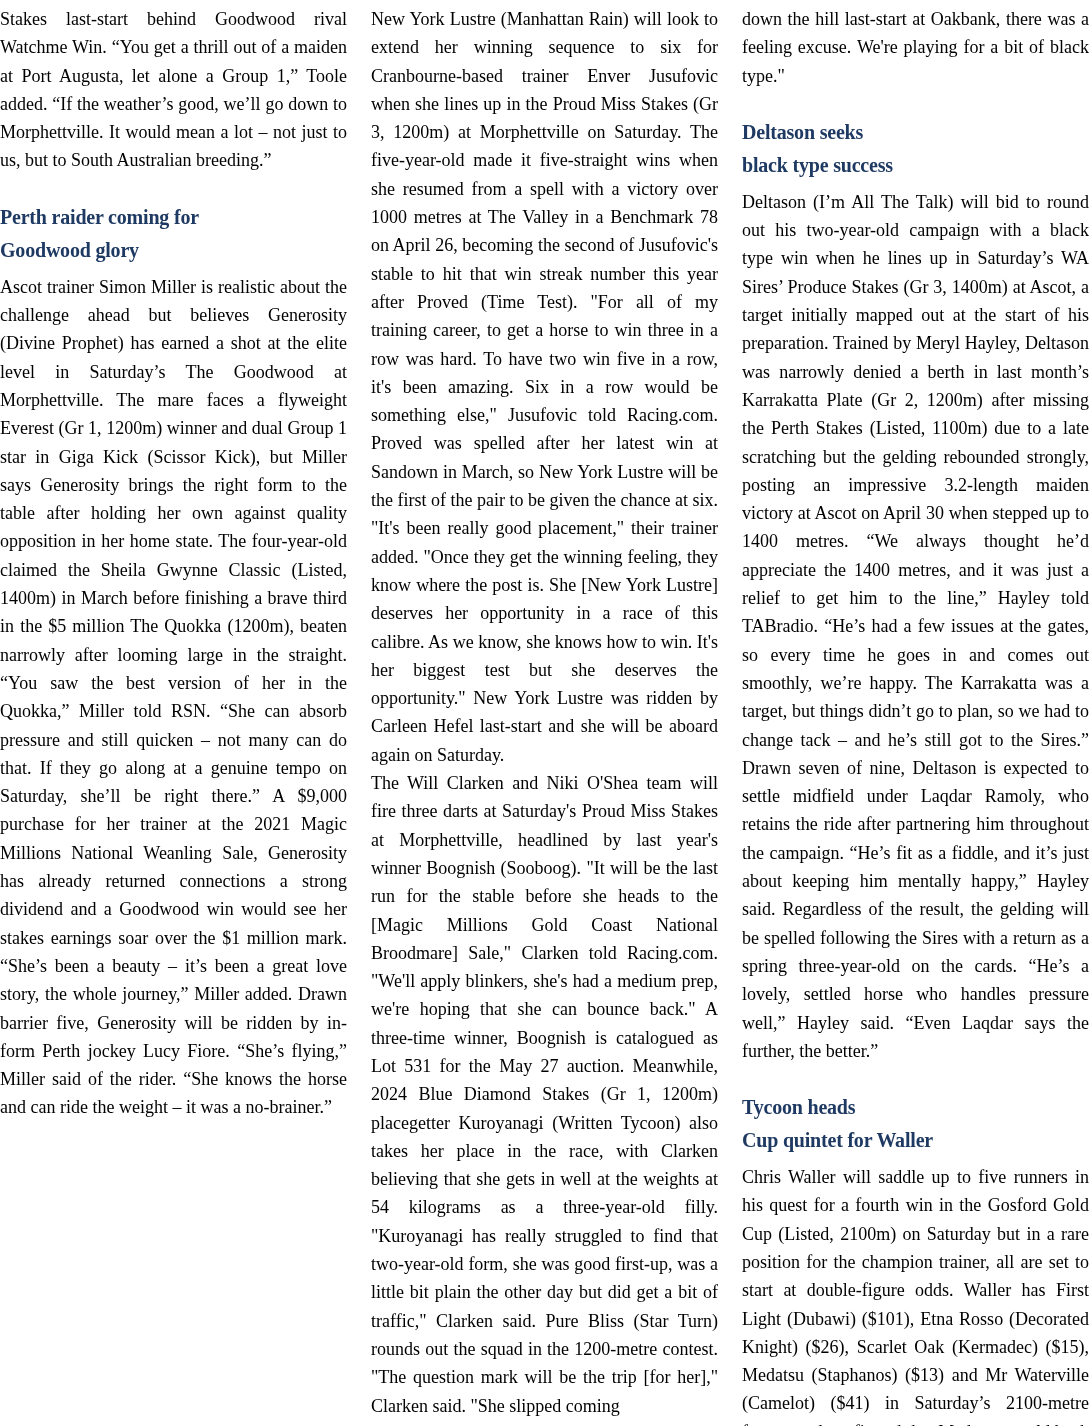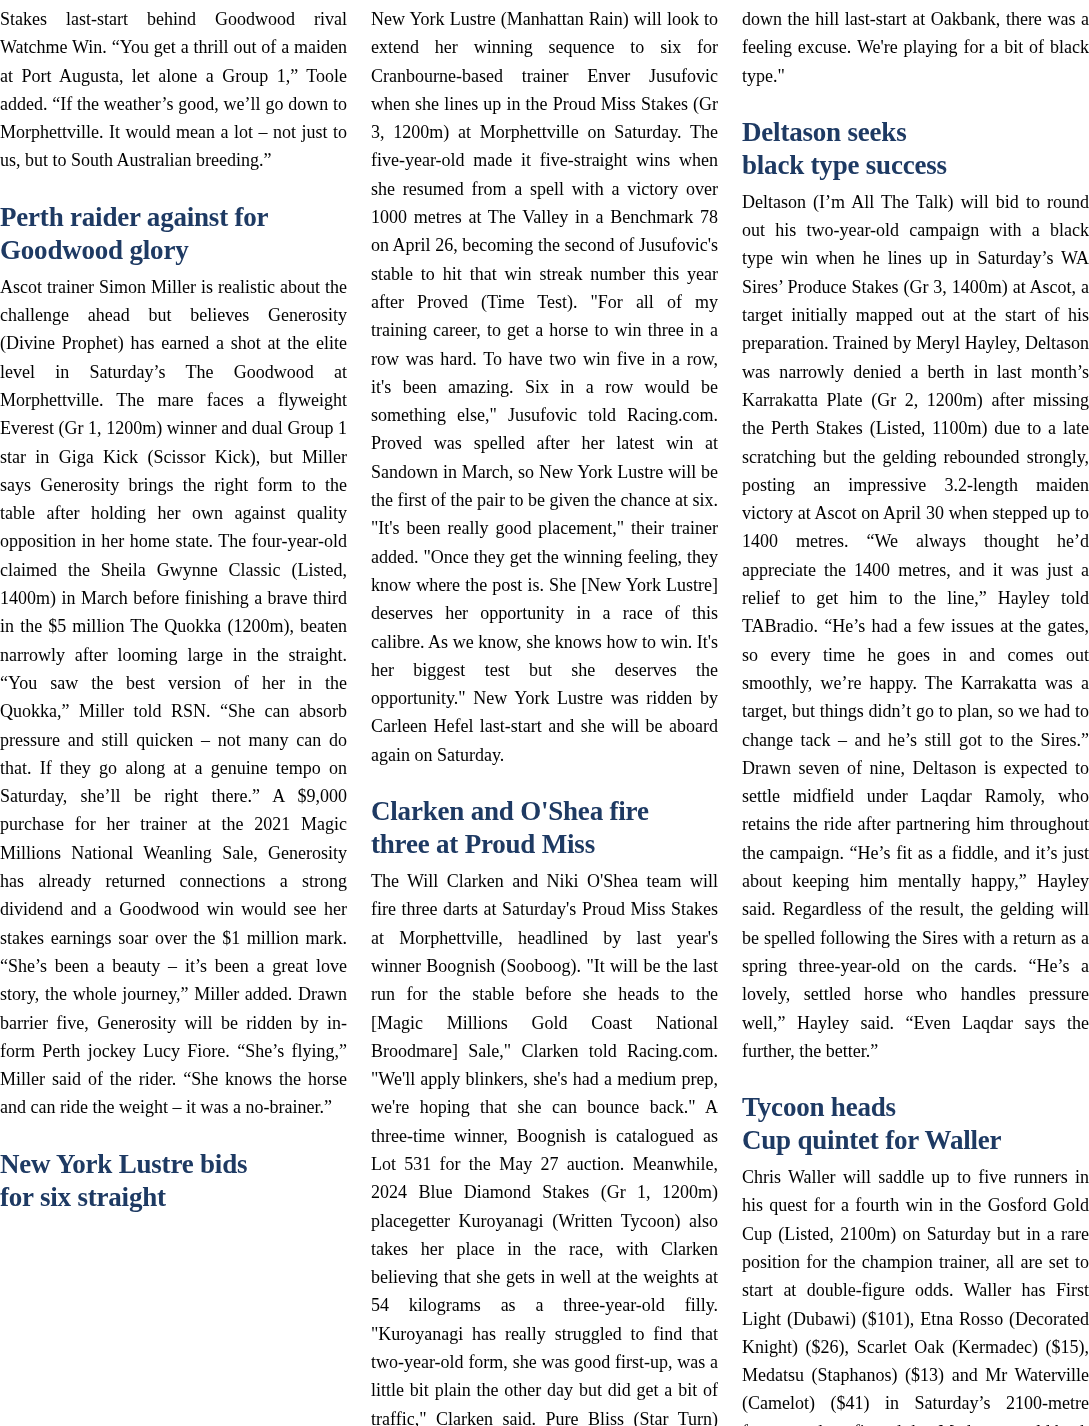--- a/index.html
+++ b/index.html
@@ -29,45 +29,41 @@
     font-family: "Liberation Serif", serif;
     font-size: 18px;
     line-height: 28.3px;
     text-align: justify;
     color: var(--body-color, #000000);
   }
   .heading {
     margin: 26px 0 6px 0;
     font-family: "Liberation Serif", serif;
     font-weight: 700;
-    font-size: 27px;
+    font-size: 20px;
     line-height: 33px;
     letter-spacing: -0.2px;
     color: var(--heading-color, #1e3a63);
     white-space: pre-line;
   }
 </style>
 </head>
 <body>
 
 <div class="page">
 
   <div class="col">
     <p class="para">Stakes last-start behind Goodwood rival Watchme Win. “You get a thrill out of a maiden at Port Augusta, let alone a Group 1,” Toole added. “If the weather’s good, we’ll go down to Morphettville. It would mean a lot – not just to us, but to South Australian breeding.”</p>
-    <h2 class="heading">Perth raider against for
+    <h2 class="heading">Perth raider coming for
 Goodwood glory</h2>
     <p class="para">Ascot trainer Simon Miller is realistic about the challenge ahead but believes Generosity (Divine Prophet) has earned a shot at the elite level in Saturday’s The Goodwood at Morphettville. The mare faces a flyweight Everest (Gr 1, 1200m) winner and dual Group 1 star in Giga Kick (Scissor Kick), but Miller says Generosity brings the right form to the table after holding her own against quality opposition in her home state. The four-year-old claimed the Sheila Gwynne Classic (Listed, 1400m) in March before finishing a brave third in the $5 million The Quokka (1200m), beaten narrowly after looming large in the straight. “You saw the best version of her in the Quokka,” Miller told RSN. “She can absorb pressure and still quicken – not many can do that. If they go along at a genuine tempo on Saturday, she’ll be right there.” A $9,000 purchase for her trainer at the 2021 Magic Millions National Weanling Sale, Generosity has already returned connections a strong dividend and a Goodwood win would see her stakes earnings soar over the $1 million mark. “She’s been a beauty – it’s been a great love story, the whole journey,” Miller added. Drawn barrier five, Generosity will be ridden by in-form Perth jockey Lucy Fiore. “She’s flying,” Miller said of the rider. “She knows the horse and can ride the weight – it was a no-brainer.”</p>
-    <h2 class="heading">New York Lustre bids
-for six straight</h2>
   </div>
 
   <div class="col">
     <p class="para">New York Lustre (Manhattan Rain) will look to extend her winning sequence to six for Cranbourne-based trainer Enver Jusufovic when she lines up in the Proud Miss Stakes (Gr 3, 1200m) at Morphettville on Saturday. The five-year-old made it five-straight wins when she resumed from a spell with a victory over 1000 metres at The Valley in a Benchmark 78 on April 26, becoming the second of Jusufovic's stable to hit that win streak number this year after Proved (Time Test). "For all of my training career, to get a horse to win three in a row was hard. To have two win five in a row, it's been amazing. Six in a row would be something else," Jusufovic told Racing.com. Proved was spelled after her latest win at Sandown in March, so New York Lustre will be the first of the pair to be given the chance at six. "It's been really good placement," their trainer added. "Once they get the winning feeling, they know where the post is. She [New York Lustre] deserves her opportunity in a race of this calibre. As we know, she knows how to win. It's her biggest test but she deserves the opportunity." New York Lustre was ridden by Carleen Hefel last-start and she will be aboard again on Saturday.</p>
-    <h2 class="heading">Clarken and O'Shea fire
-three at Proud Miss</h2>
     <p class="para">The Will Clarken and Niki O'Shea team will fire three darts at Saturday's Proud Miss Stakes at Morphettville, headlined by last year's winner Boognish (Sooboog). "It will be the last run for the stable before she heads to the [Magic Millions Gold Coast National Broodmare] Sale," Clarken told Racing.com. "We'll apply blinkers, she's had a medium prep, we're hoping that she can bounce back." A three-time winner, Boognish is catalogued as Lot 531 for the May 27 auction. Meanwhile, 2024 Blue Diamond Stakes (Gr 1, 1200m) placegetter Kuroyanagi (Written Tycoon) also takes her place in the race, with Clarken believing that she gets in well at the weights at 54 kilograms as a three-year-old filly. "Kuroyanagi has really struggled to find that two-year-old form, she was good first-up, was a little bit plain the other day but did get a bit of traffic," Clarken said. Pure Bliss (Star Turn) rounds out the squad in the 1200-metre contest. "The question mark will be the trip [for her]," Clarken said. "She slipped coming</p>
   </div>
 
   <div class="col">
     <p class="para">down the hill last-start at Oakbank, there was a feeling excuse. We're playing for a bit of black type."</p>
     <h2 class="heading">Deltason seeks
 black type success</h2>
     <p class="para">Deltason (I’m All The Talk) will bid to round out his two-year-old campaign with a black type win when he lines up in Saturday’s WA Sires’ Produce Stakes (Gr 3, 1400m) at Ascot, a target initially mapped out at the start of his preparation. Trained by Meryl Hayley, Deltason was narrowly denied a berth in last month’s Karrakatta Plate (Gr 2, 1200m) after missing the Perth Stakes (Listed, 1100m) due to a late scratching but the gelding rebounded strongly, posting an impressive 3.2-length maiden victory at Ascot on April 30 when stepped up to 1400 metres. “We always thought he’d appreciate the 1400 metres, and it was just a relief to get him to the line,” Hayley told TABradio. “He’s had a few issues at the gates, so every time he goes in and comes out smoothly, we’re happy. The Karrakatta was a target, but things didn’t go to plan, so we had to change tack – and he’s still got to the Sires.” Drawn seven of nine, Deltason is expected to settle midfield under Laqdar Ramoly, who retains the ride after partnering him throughout the campaign. “He’s fit as a fiddle, and it’s just about keeping him mentally happy,” Hayley said. Regardless of the result, the gelding will be spelled following the Sires with a return as a spring three-year-old on the cards. “He’s a lovely, settled horse who handles pressure well,” Hayley said. “Even Laqdar says the further, the better.”</p>
     <h2 class="heading">Tycoon heads
 Cup quintet for Waller</h2>

